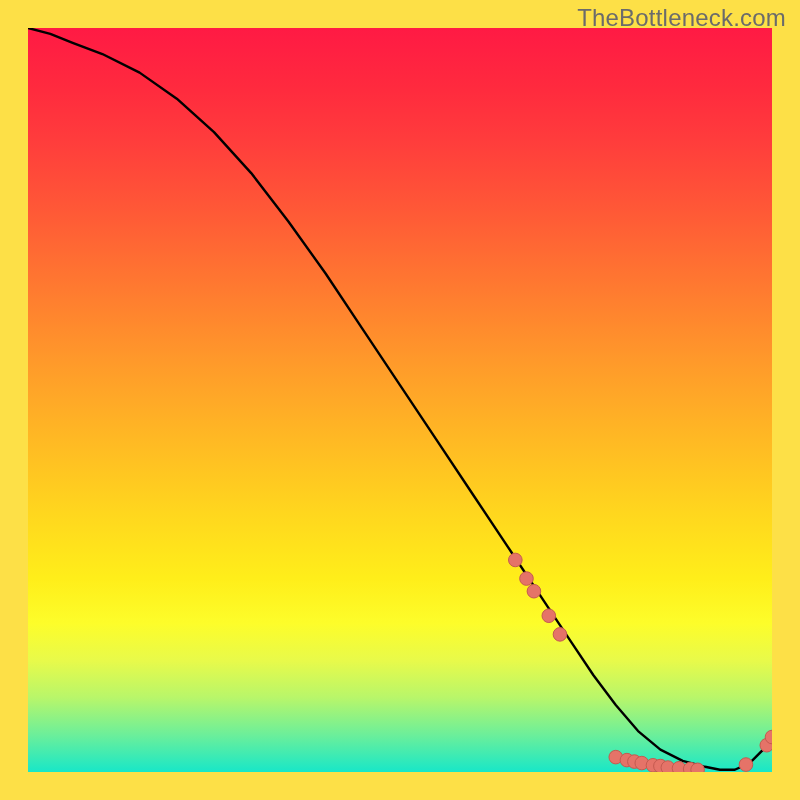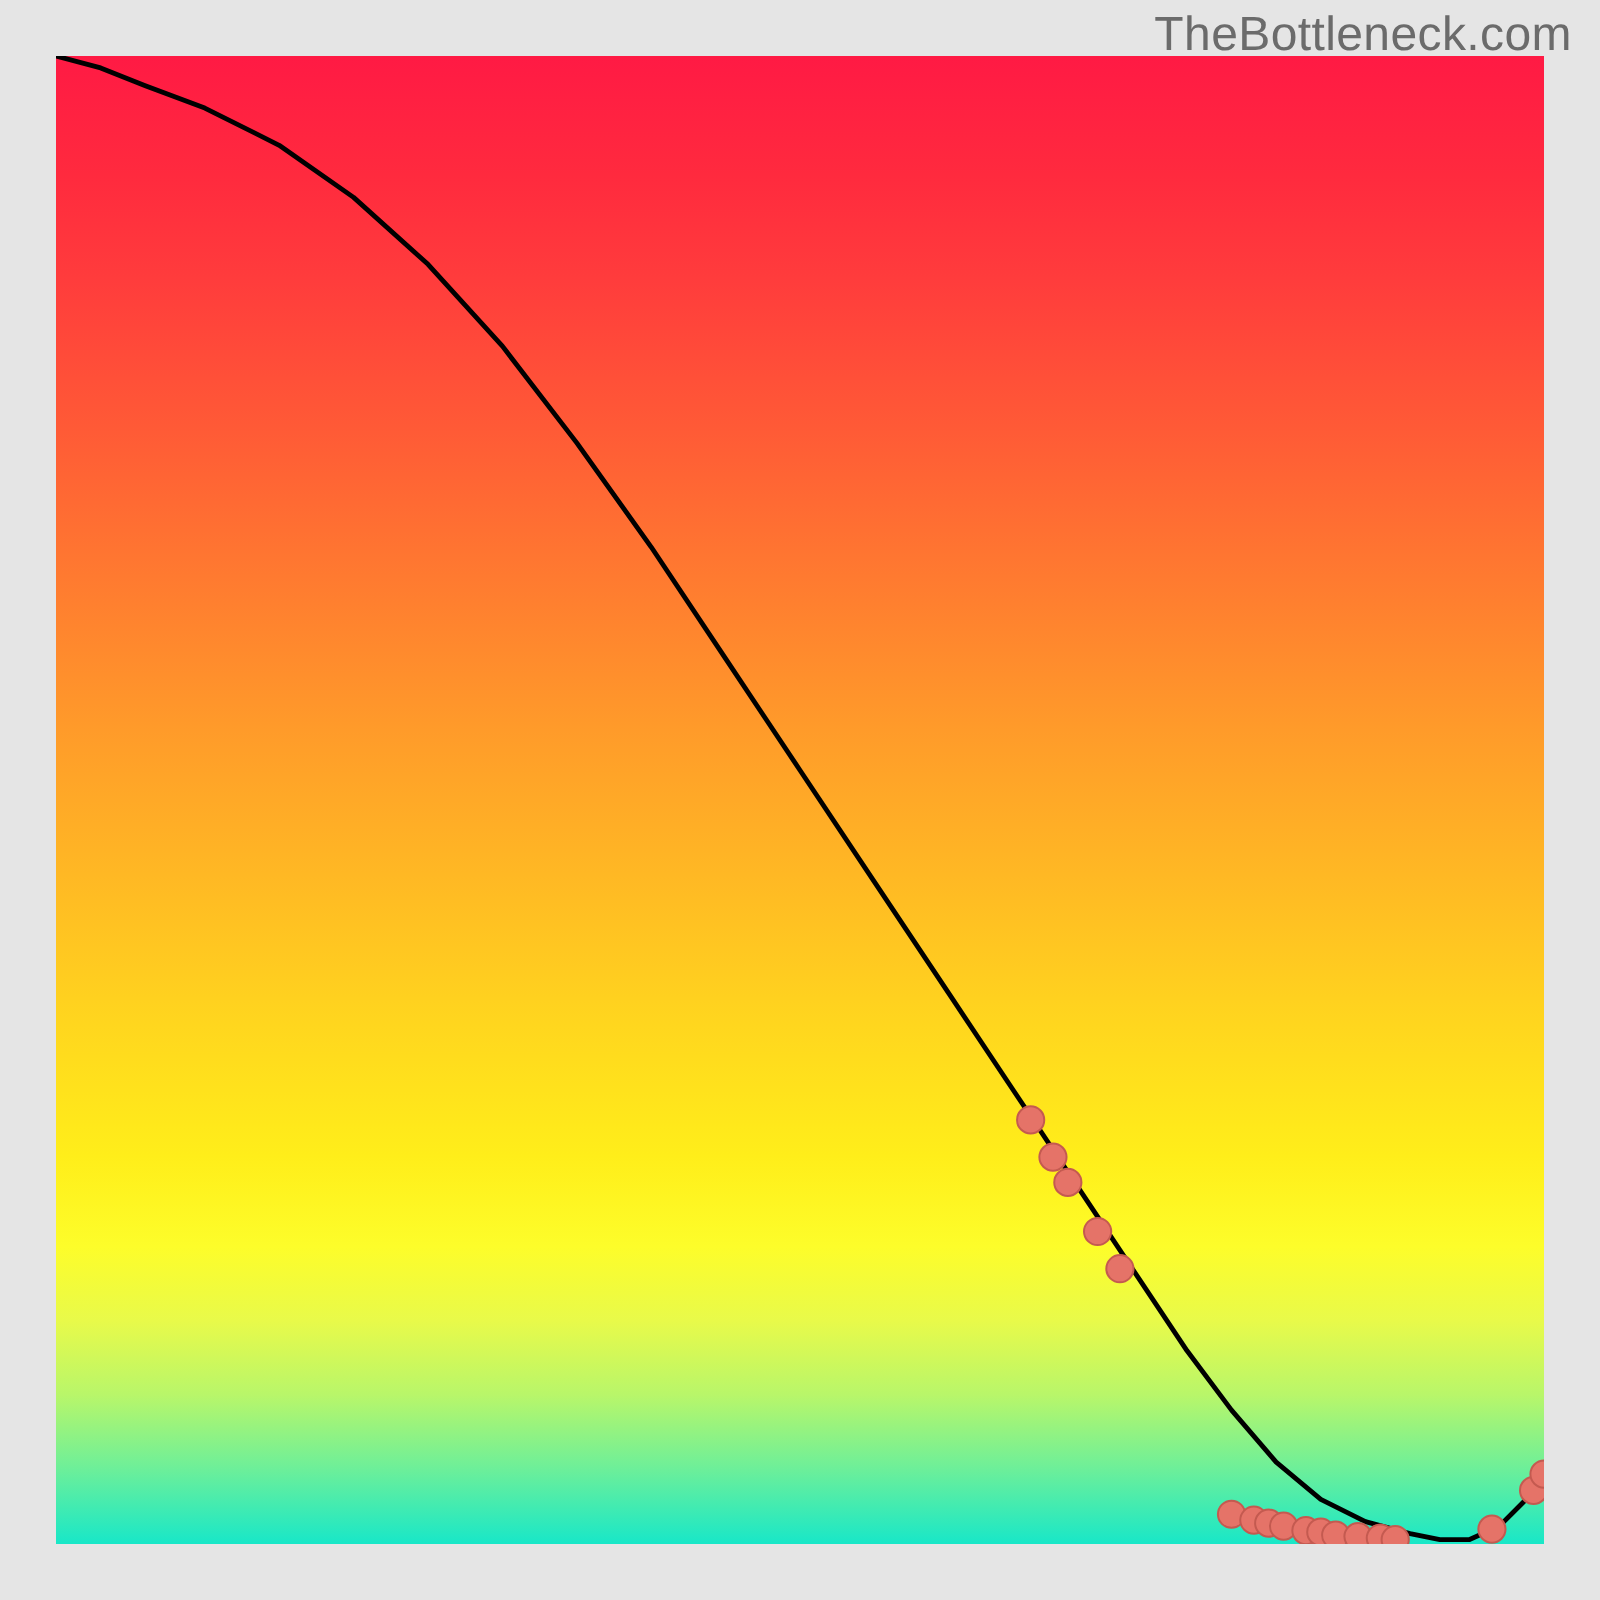--- a/index.html
+++ b/index.html
@@ -8,21 +8,21 @@
     width: 800px;
     height: 800px;
     background: #000;
     font-family: Arial, Helvetica, sans-serif;
     overflow: hidden;
   }
   .frame {
     position: relative;
     width: 800px;
     height: 800px;
-    background: #e5e5e5;
+    background: #fde047;
   }
   .watermark {
     position: absolute;
     top: 4px;
     right: 14px;
     color: #6b6b6b;
     font-size: 24px;
     font-weight: 500;
     letter-spacing: 0.2px;
   }

